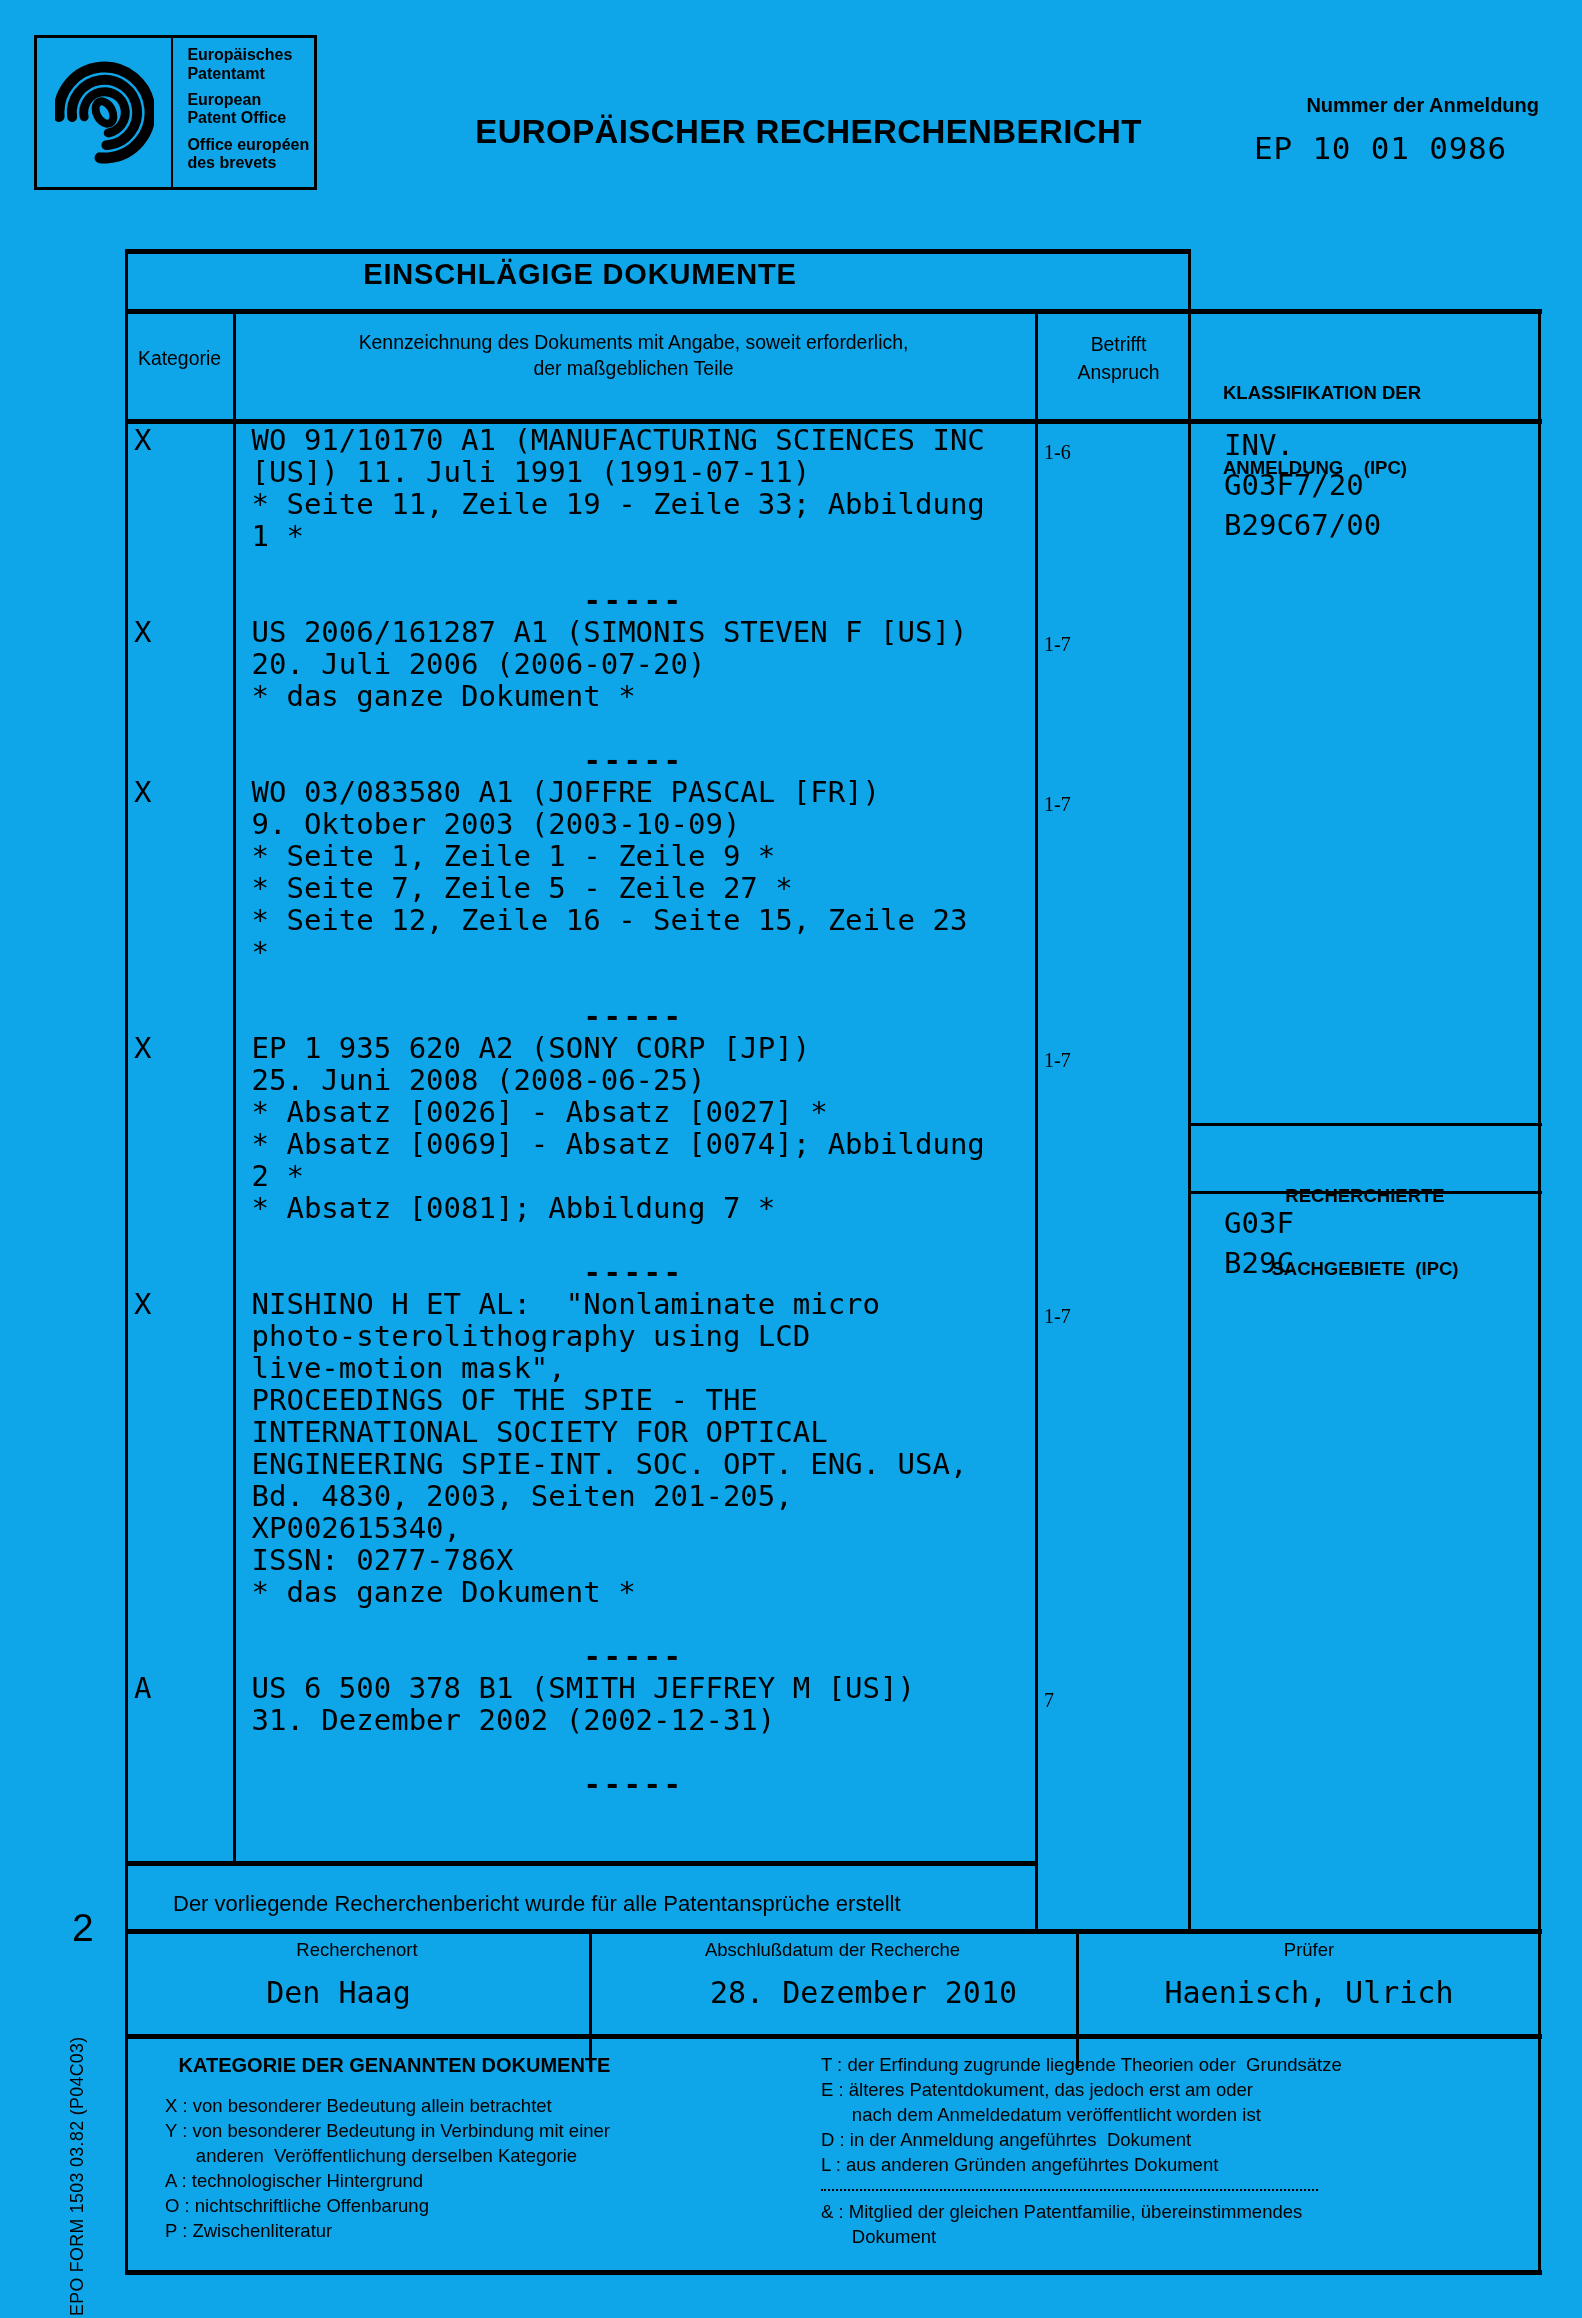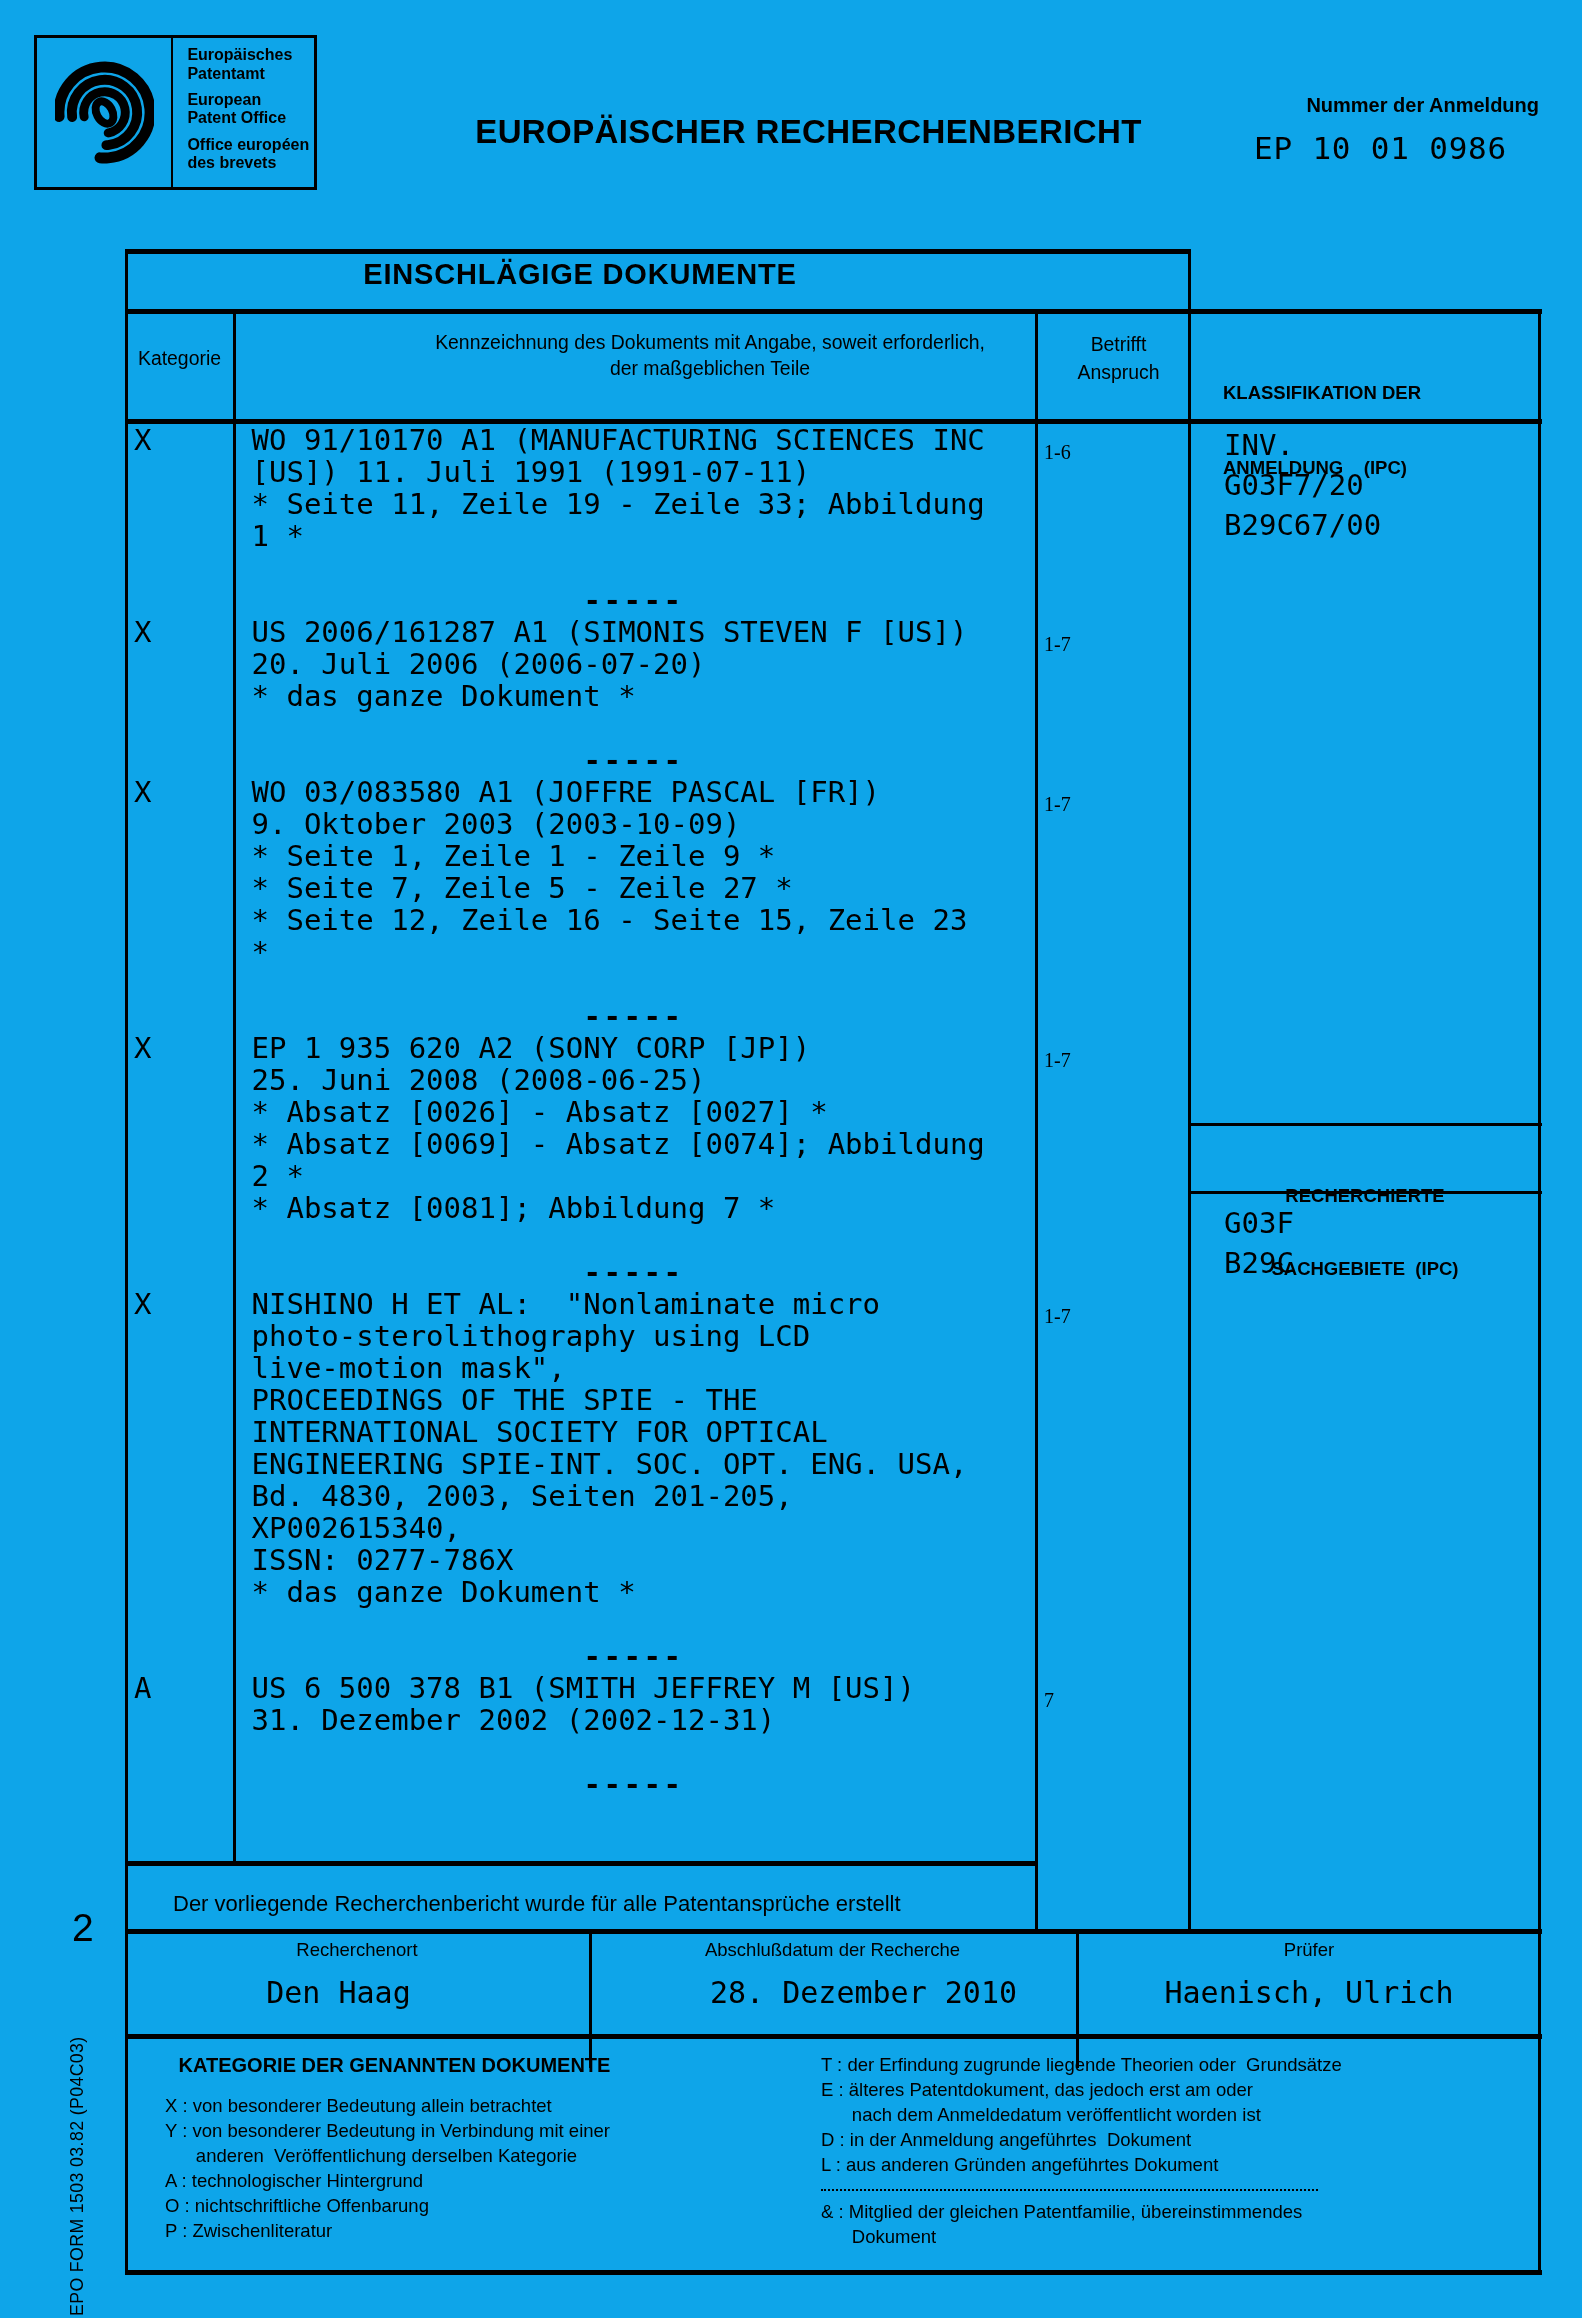--- a/index.html
+++ b/index.html
@@ -16,21 +16,21 @@
   .logo-cell-right{position:absolute;left:142px;top:5px;right:3.4px;bottom:0;}
   .logo-line{font-size:16px;font-weight:bold;line-height:18.5px;white-space:pre-line;margin:3.4px 0 7.6px 8.4px;}
   .doc-title{position:absolute;left:421px;top:113px;width:775px;text-align:center;
              font-size:33px;font-weight:bold;letter-spacing:0.4px;}
   .appnum-label{position:absolute;left:1239px;top:94px;width:300px;text-align:right;font-size:20px;font-weight:bold;}
   .appnum-value{position:absolute;left:1254px;top:130px;font-family:"DejaVu Sans Mono",monospace;font-size:31px;letter-spacing:0.8px;}
   
   .section-title{position:absolute;left:125px;top:258px;width:910px;text-align:center;
                  font-size:29px;font-weight:bold;letter-spacing:0.8px;}
   .h-kategorie{position:absolute;left:125px;top:347px;width:109px;text-align:center;font-size:19.4px;}
-  .h-kennz{position:absolute;left:233px;top:329px;width:954px;text-align:center;font-size:19.4px;line-height:26px;}
+  .h-kennz{position:absolute;left:233px;top:329px;width:801px;text-align:center;font-size:19.4px;line-height:26px;}
   .h-betrifft{position:absolute;left:1035px;top:330px;width:167px;text-align:center;font-size:19.4px;line-height:28px;}
   .h-klass{position:absolute;left:1223px;top:330px;font-size:18.5px;font-weight:bold;line-height:25px;white-space:pre;}
   
   .citations{position:absolute;left:233px;top:424px;width:801px;}
   .cit-row{position:relative;}
   .cit-line{font-family:"DejaVu Sans Mono",monospace;font-size:29px;line-height:32px;white-space:pre;padding-left:18.5px;}
   .cat{position:absolute;left:-99px;top:0;font-family:"DejaVu Sans Mono",monospace;font-size:29px;line-height:32px;}
   .claims{position:absolute;left:811px;top:12px;font-family:Liberation Serif, serif;font-size:20px;line-height:32px;white-space:pre;}
   .cit-sep{position:relative;height:64px;}
   .cit-sep span{position:absolute;bottom:0;left:0;width:100%;text-align:center;

